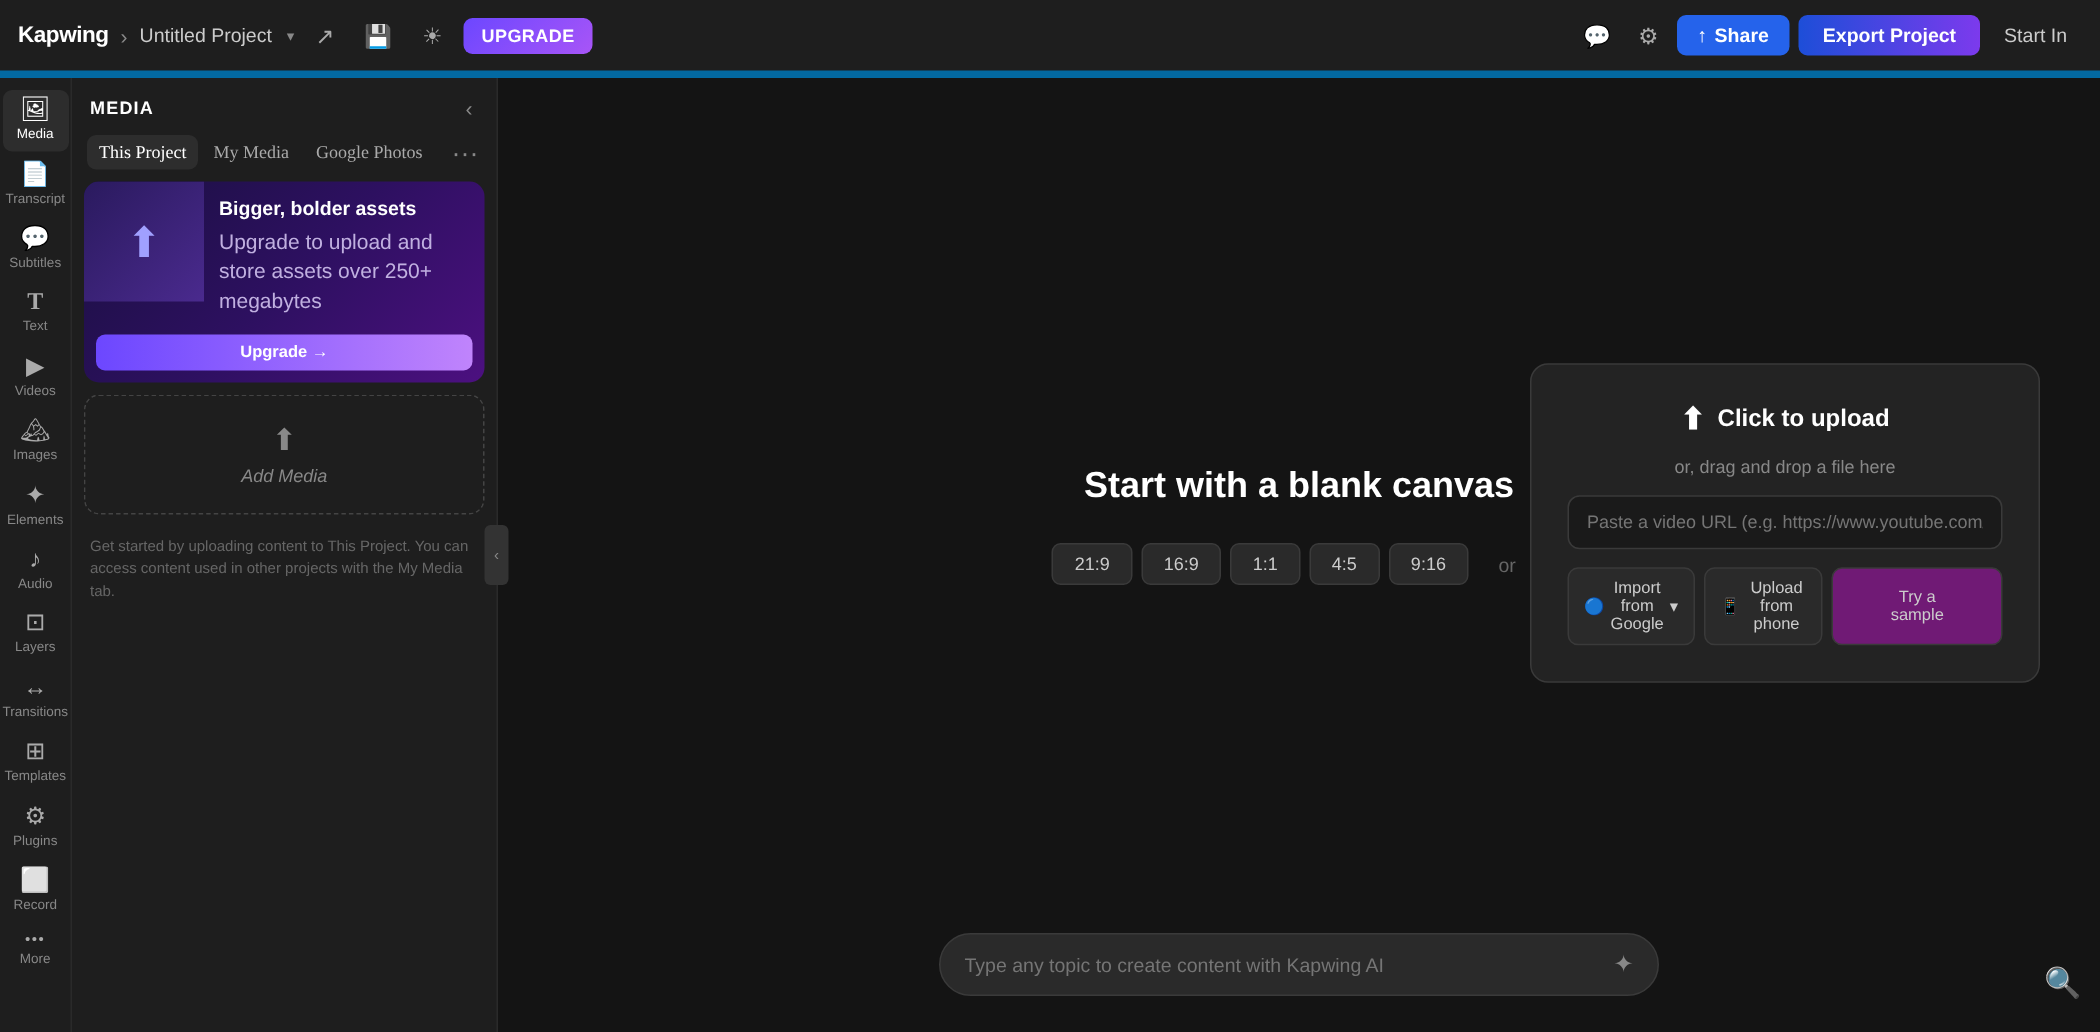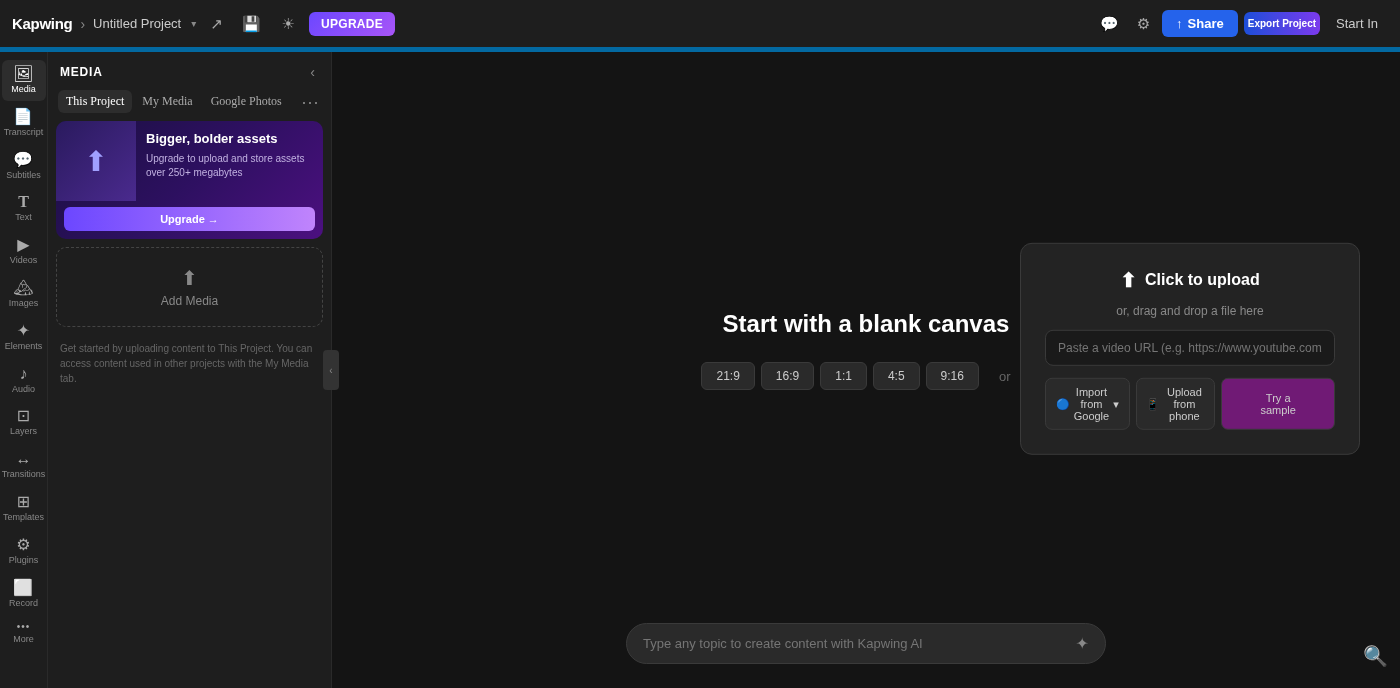--- a/index.html
+++ b/index.html
@@ -88,22 +88,22 @@
       cursor: pointer;
       display: flex;
       align-items: center;
       gap: 5px;
     }
     .export-btn {
       background: linear-gradient(90deg, #1d4ed8, #7c3aed);
       color: #fff;
       border: none;
       border-radius: 6px;
-      padding: 6px 4px;
-      font-size: 10px;
+      padding: 6px 16px;
+      font-size: 13px;
       font-weight: 600;
       cursor: pointer;
     }
     .sign-in-btn {
       background: transparent;
       color: #ccc;
       border: none;
       font-size: 13px;
       cursor: pointer;
       padding: 5px 10px;
@@ -246,21 +246,21 @@
       flex: 1;
     }
     .upgrade-title {
       font-size: 13px;
       font-weight: 800;
       color: #fff;
       line-height: 1.3;
       margin-bottom: 4px;
     }
     .upgrade-desc {
-      font-size: 10px;
+      font-size: 14px;
       color: #c0b0e0;
       line-height: 1.4;
     }
     .upgrade-card-footer {
       padding: 6px 8px 8px;
     }
     .upgrade-card-btn {
       background: linear-gradient(90deg, #6c47ff, #c084fc);
       color: #fff;
       border: none;
@@ -283,21 +283,21 @@
       border-radius: 10px;
       height: 80px;
       display: flex;
       flex-direction: column;
       align-items: center;
       justify-content: center;
       cursor: pointer;
       gap: 4px;
     }
     .add-media-icon { font-size: 20px; color: #888; }
-    .add-media-label { font-size: 12px; color: #888; }
+    .add-media-label { font-size: 12px; color: #888; font-style: italic; }
 
     
     .help-text {
       padding: 6px 12px 12px;
       font-size: 10px;
       color: #666;
       line-height: 1.5;
     }
 
     

